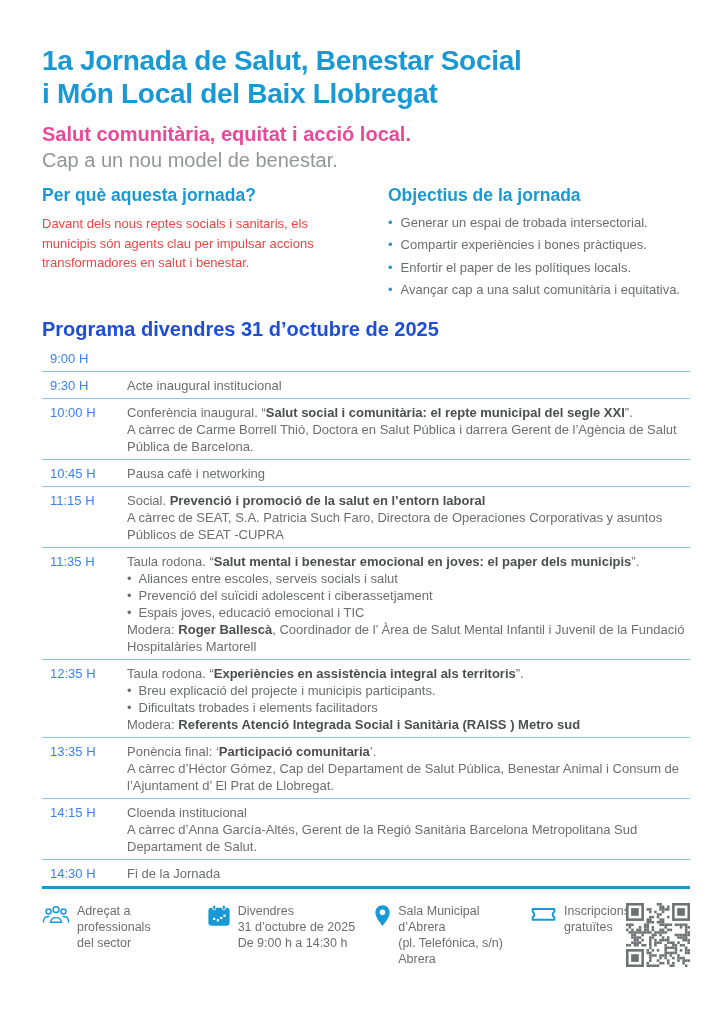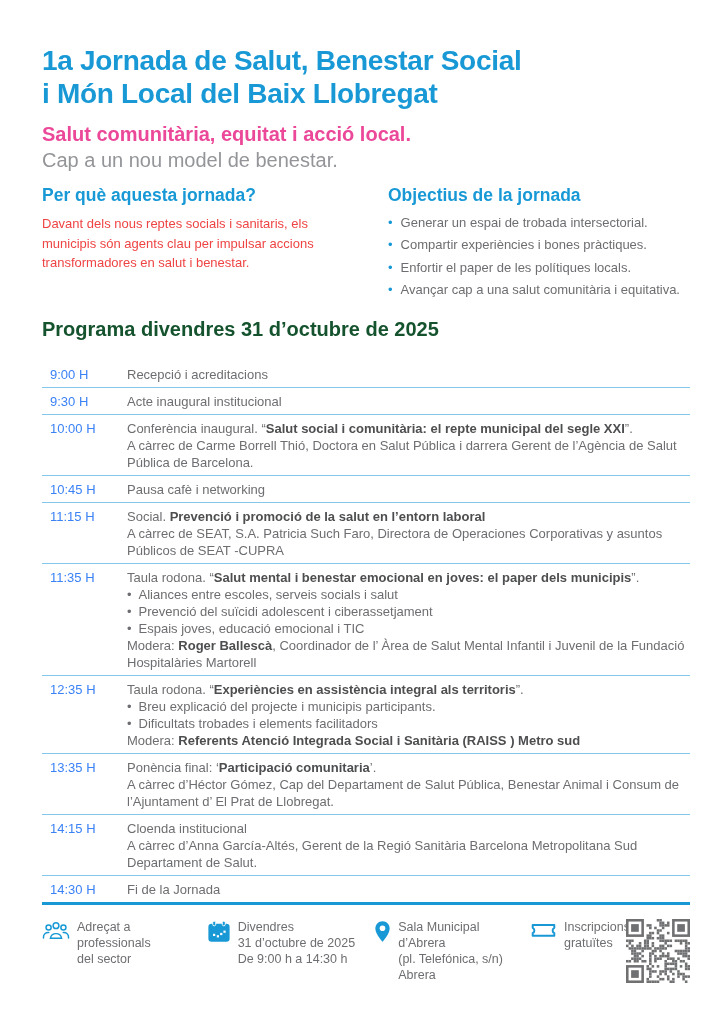--- a/index.html
+++ b/index.html
@@ -21,21 +21,21 @@
   .col-obj { flex:1; }
   h2 { font-size:17.5px; font-weight:700; color:#1899D6; margin-bottom:8px; }
   .bodytext { font-size:13px; line-height:1.5; color:#ef4444; }
   .obj-list { list-style:none; }
   .obj-list li { display:flex; gap:8px; font-size:13px; line-height:1.45;
                  color:#6D6E71; margin-bottom:3.5px; }
   .odot { color:#1899D6; font-size:13px; line-height:1.45; }
 
   
   .program { margin-top:15px; }
-  .prog-h { font-size:20px; font-weight:700; color:#14532d; margin-bottom:20px; }
+  .prog-h { font-size:20px; font-weight:700; color:#1d4ed8; margin-bottom:4px; }
   .prow { display:flex; padding:4.5px 0; border-bottom:1px solid #85C7EA; }
   .prow:last-child { border-bottom:3px solid #1899D6; }
   .ptime { width:85px; padding-left:8px; font-size:13px; line-height:17px;
            color:#3b82f6; }
   .pcontent { flex:1; font-size:13px; line-height:17px; color:#6D6E71; }
   .pline.bullet { display:flex; gap:7px; }
   .bdot { color:#6D6E71; }
   .b { font-weight:700; color:#4D4E50; }
 
   
@@ -86,23 +86,20 @@
           </li>
       </ul>
     </div>
   </section>
 
   <section class="program">
     <h2 class="prog-h">Programa divendres 31 d’octubre de 2025</h2>
     <div id="program-table">
         <div class="prow">
           <div class="ptime">9:00 H</div>
-          <div class="pcontent">
-            <div class="pline main"><span class="ptext"><span>Recepció i acreditacions</span></span></div>
-          </div>
         </div>
         <div class="prow">
           <div class="ptime">9:30 H</div>
           <div class="pcontent">
             <div class="pline main"><span class="ptext"><span>Acte inaugural institucional</span></span></div>
           </div>
         </div>
         <div class="prow">
           <div class="ptime">10:00 H</div>
           <div class="pcontent">

